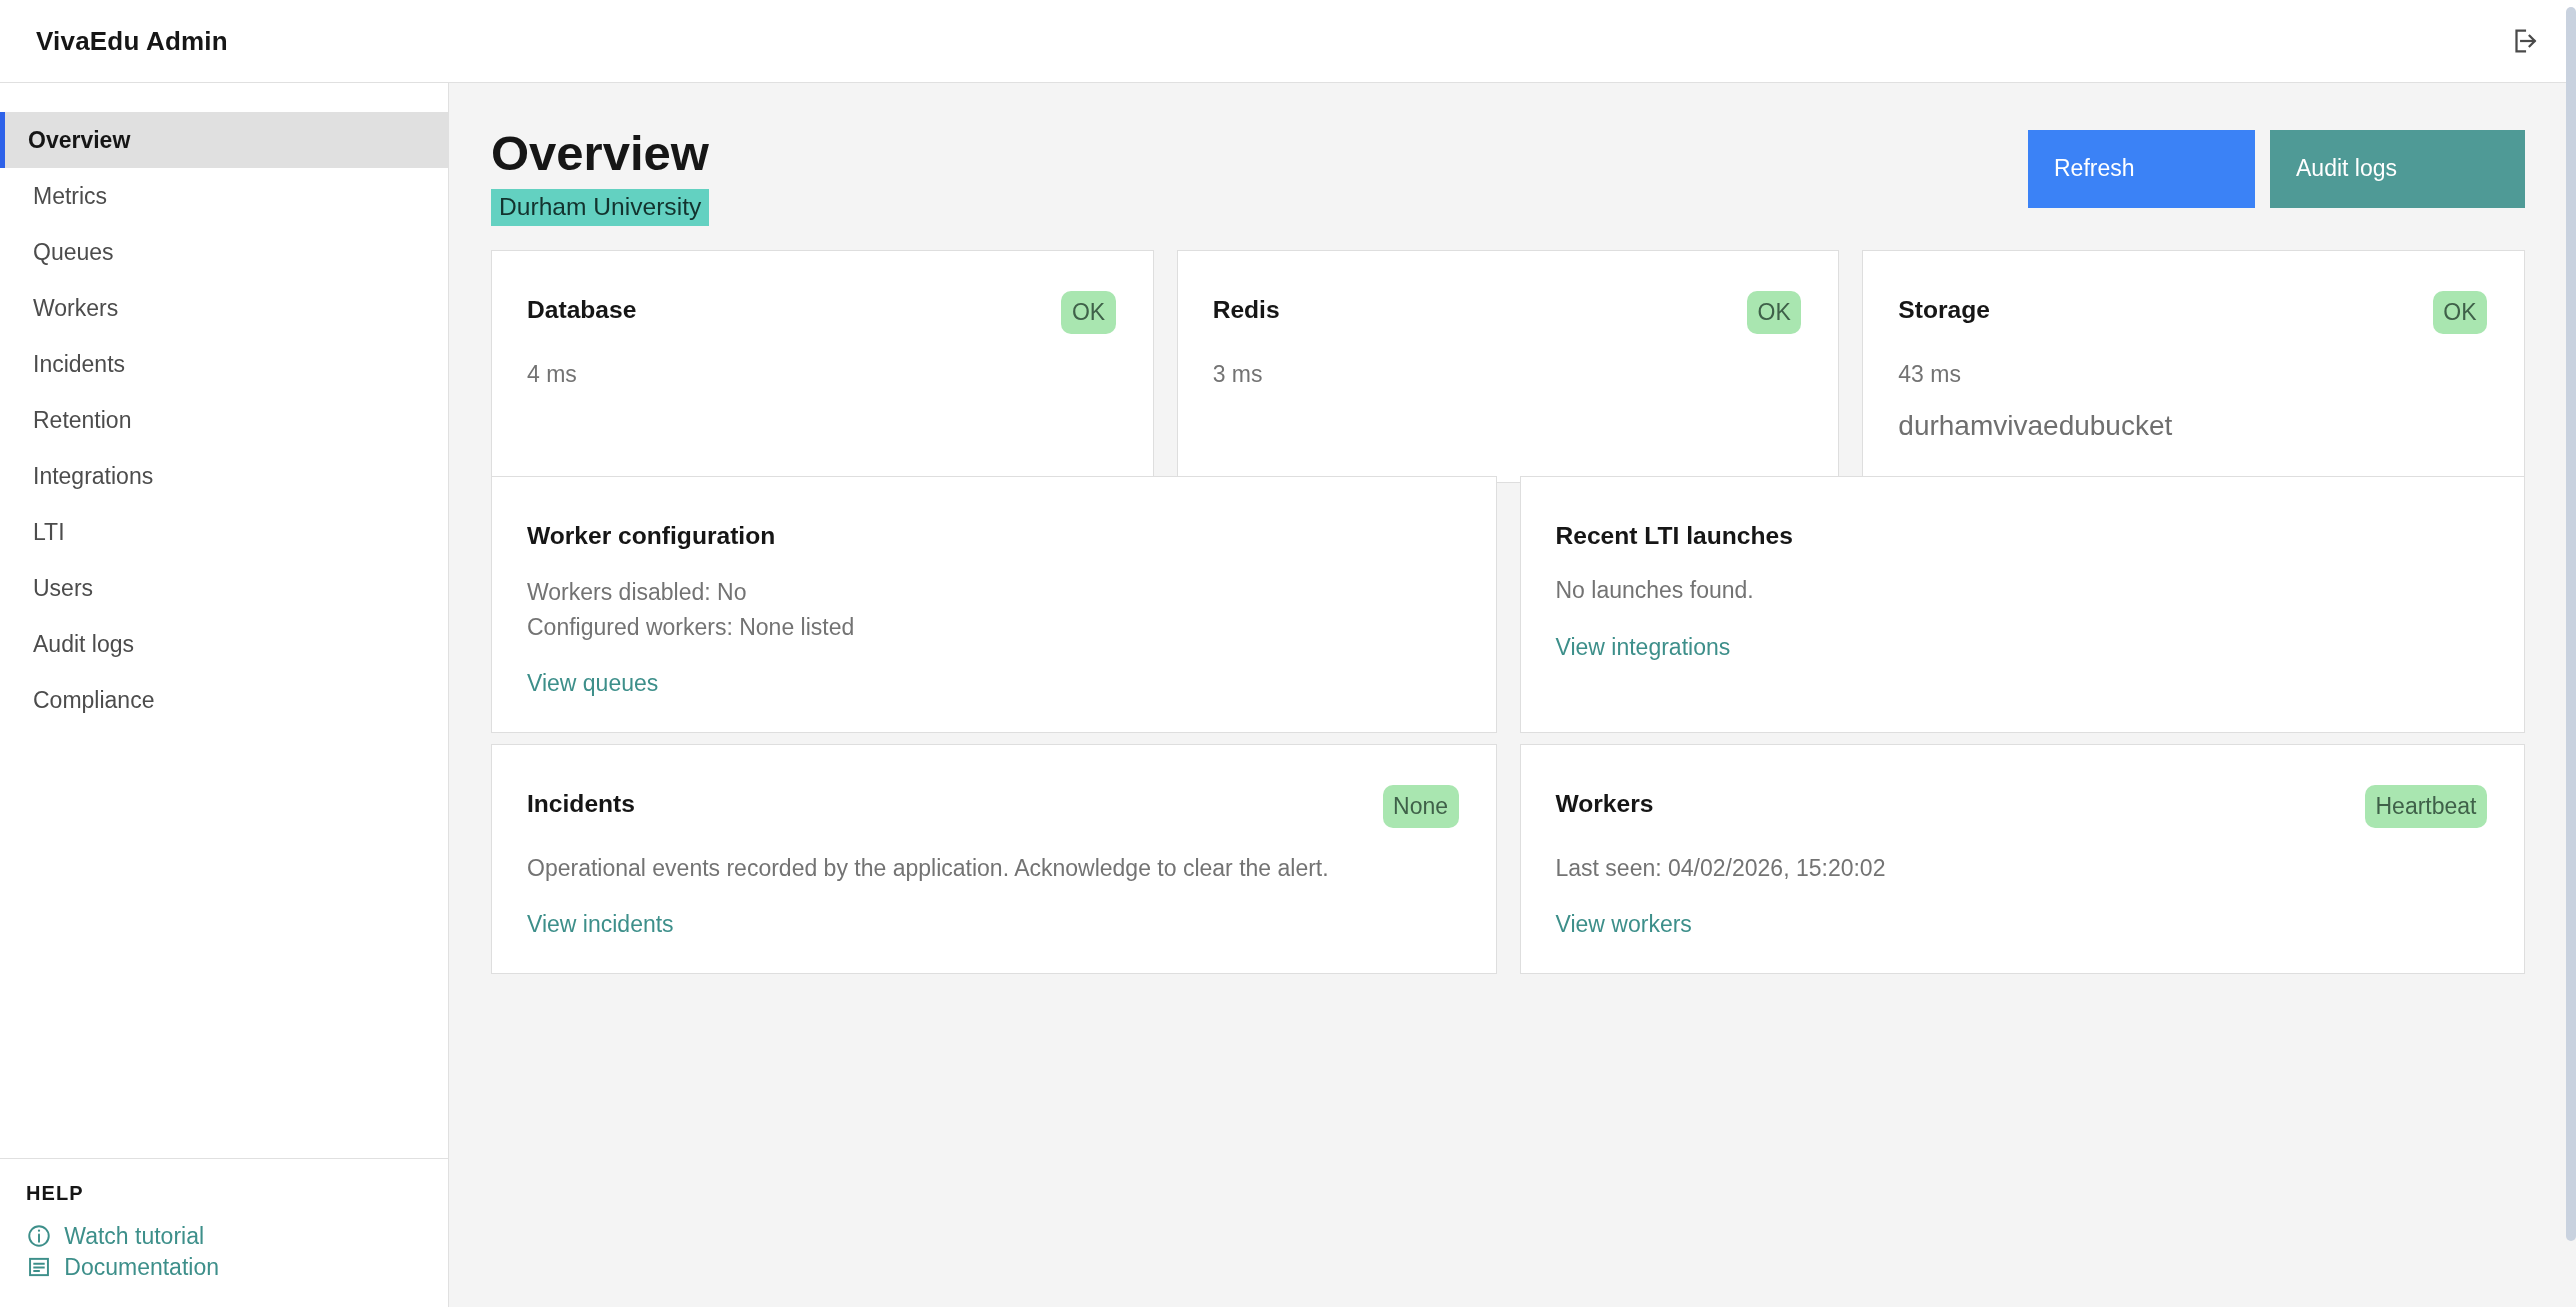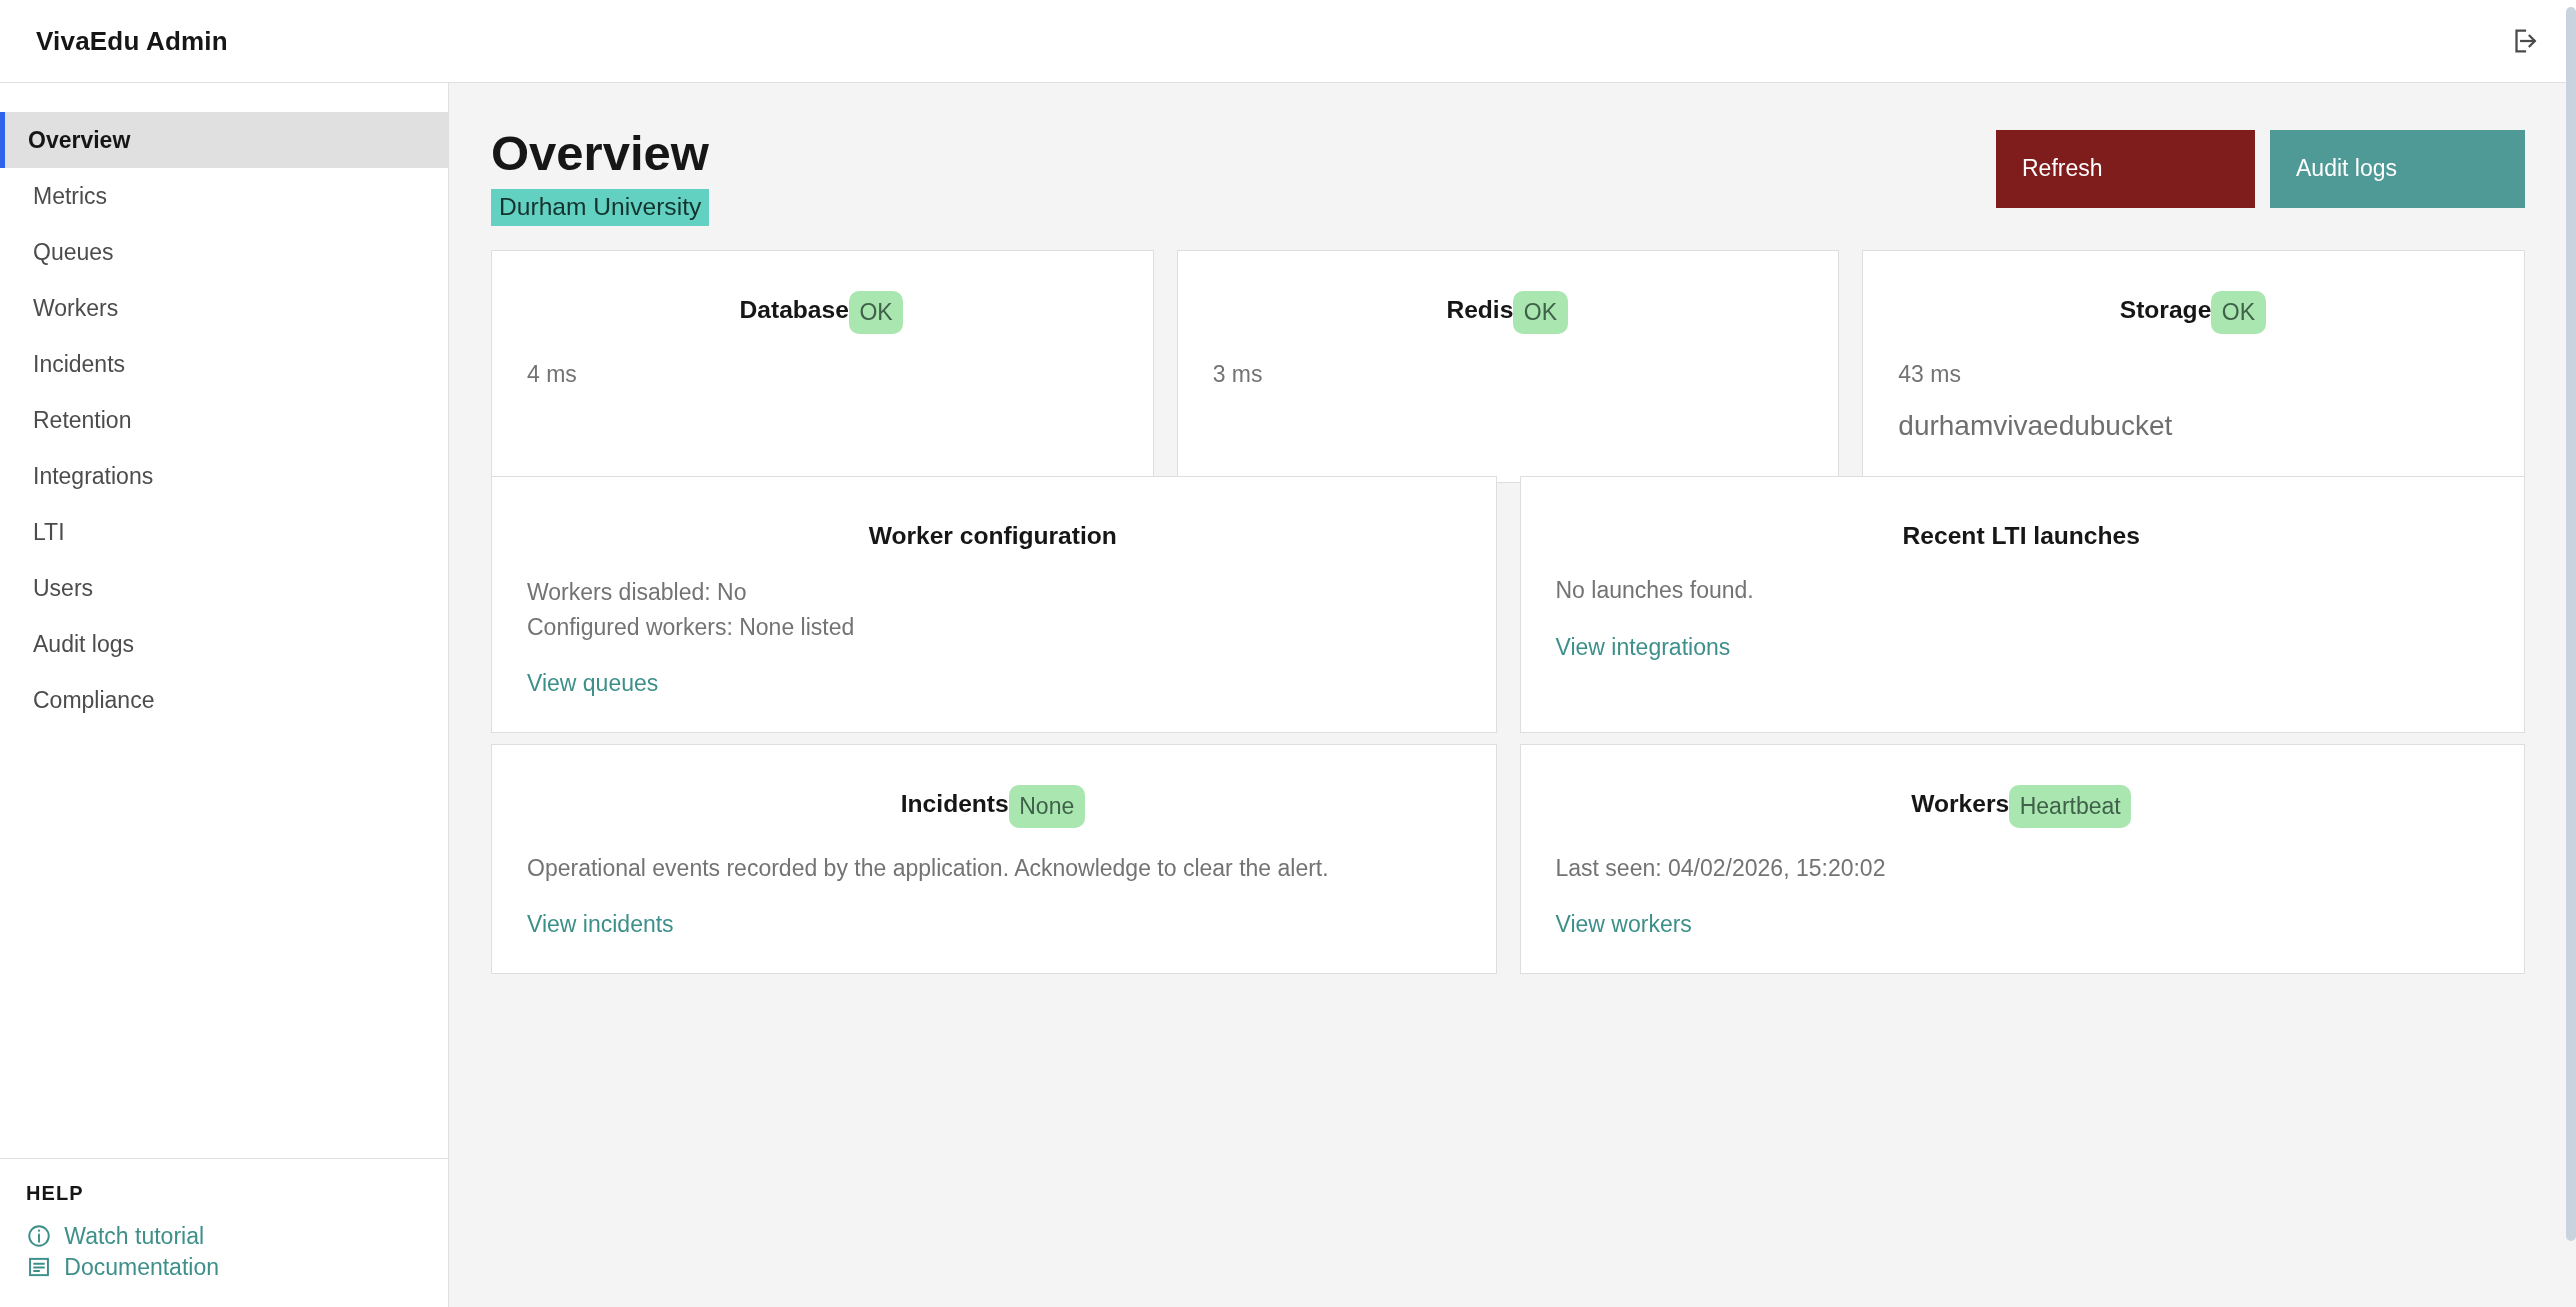--- a/index.html
+++ b/index.html
@@ -58,33 +58,33 @@
     background:#f4f4f4; padding:46px 51px 0 41px; overflow:hidden;
   }
   .main-header { display:flex; justify-content:space-between; align-items:flex-start; }
   .page-title { font-size:49px; font-weight:700; color:#161616; line-height:1.0; }
   .page-subtitle {
     display:inline-block; margin-top:10.5px; background:#63d1c1; color:#13332e;
     font-size:24.6px; padding:4.4px 8px 5.3px 8px;
   }
   .header-actions { display:flex; gap:15px; margin-top:0.9px; }
   .btn { border:none; height:78px; font-size:23px; color:#ffffff; text-align:left; padding:0 0 0 26px; cursor:pointer; font-family:inherit; }
-  .btn-dark { background:#7f1d1d; width:259px; }
+  .btn-dark { background:#3b82f6; width:227px; }
   .btn-teal { background:#4f9a96; width:255px; }
 
   .status-grid { margin-top:24px; display:grid; grid-template-columns:repeat(3,1fr); gap:23px; height:199px; }
   .info-grid { display:grid; grid-template-columns:repeat(2,1fr); gap:23px; }
   .info-grid.row-a { margin-top:27px; height:242px; }
   .info-grid.row-b { margin-top:26px; height:209px; }
 
   .card {
     background:#ffffff; border:0.9px solid #dedede; height:100%;
     padding:40px 37px 35px 35px; position:relative;
   }
-  .card-head { display:flex; justify-content:center; align-items:flex-start; }
+  .card-head { display:flex; justify-content:space-between; align-items:flex-start; }
   .card-title { font-size:24.6px; font-weight:700; color:#161616; padding-top:5.3px; }
   .badge {
     background:#a9e6b0; color:#3f6149; font-size:23px;
     padding:9.7px 10.5px; line-height:1; white-space:nowrap;border-radius:10px;
   }
   .badge:empty { display:none; }
   .card-line { font-size:23px; color:#737373; margin-top:23px; line-height:1.5; }
   .card-line.secondary { font-size:28px; color:#6f6f6f; margin-top:14px; }
   .card-line:empty { display:none; }
   .card-link { display:inline-block; margin-top:26px; font-size:23px; color:#3d8f8a; cursor:pointer; text-decoration:none; }

